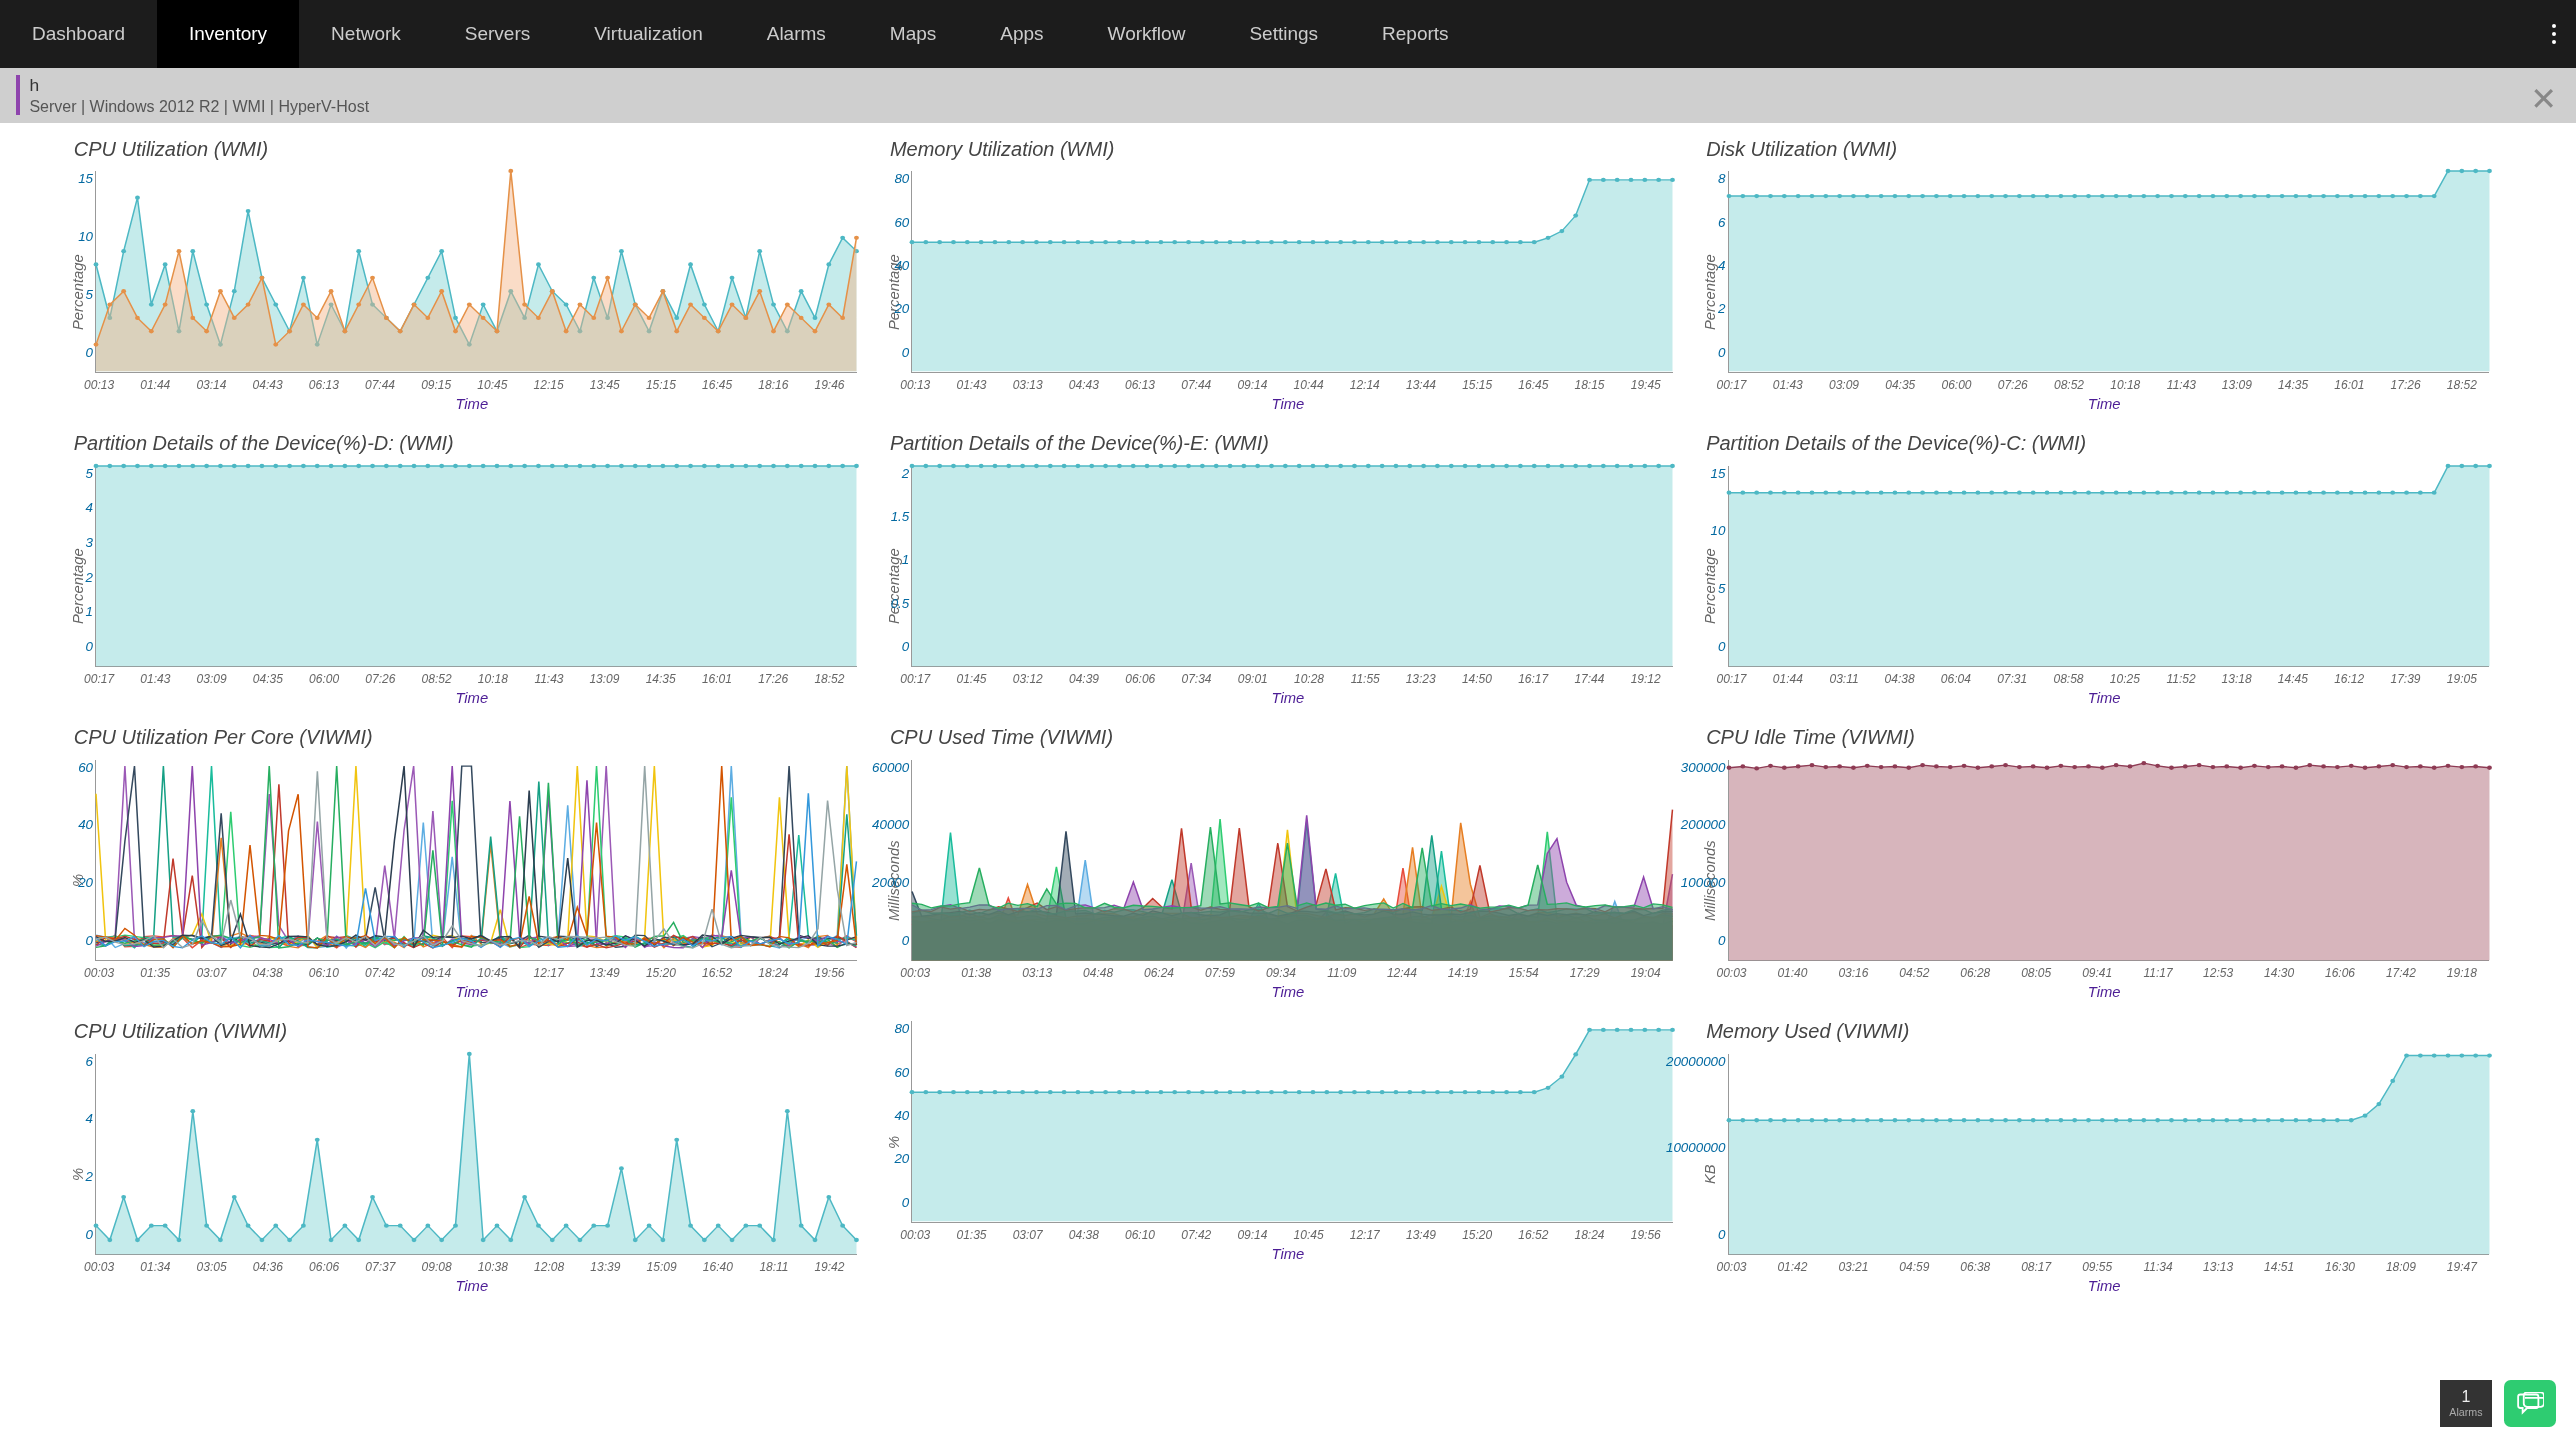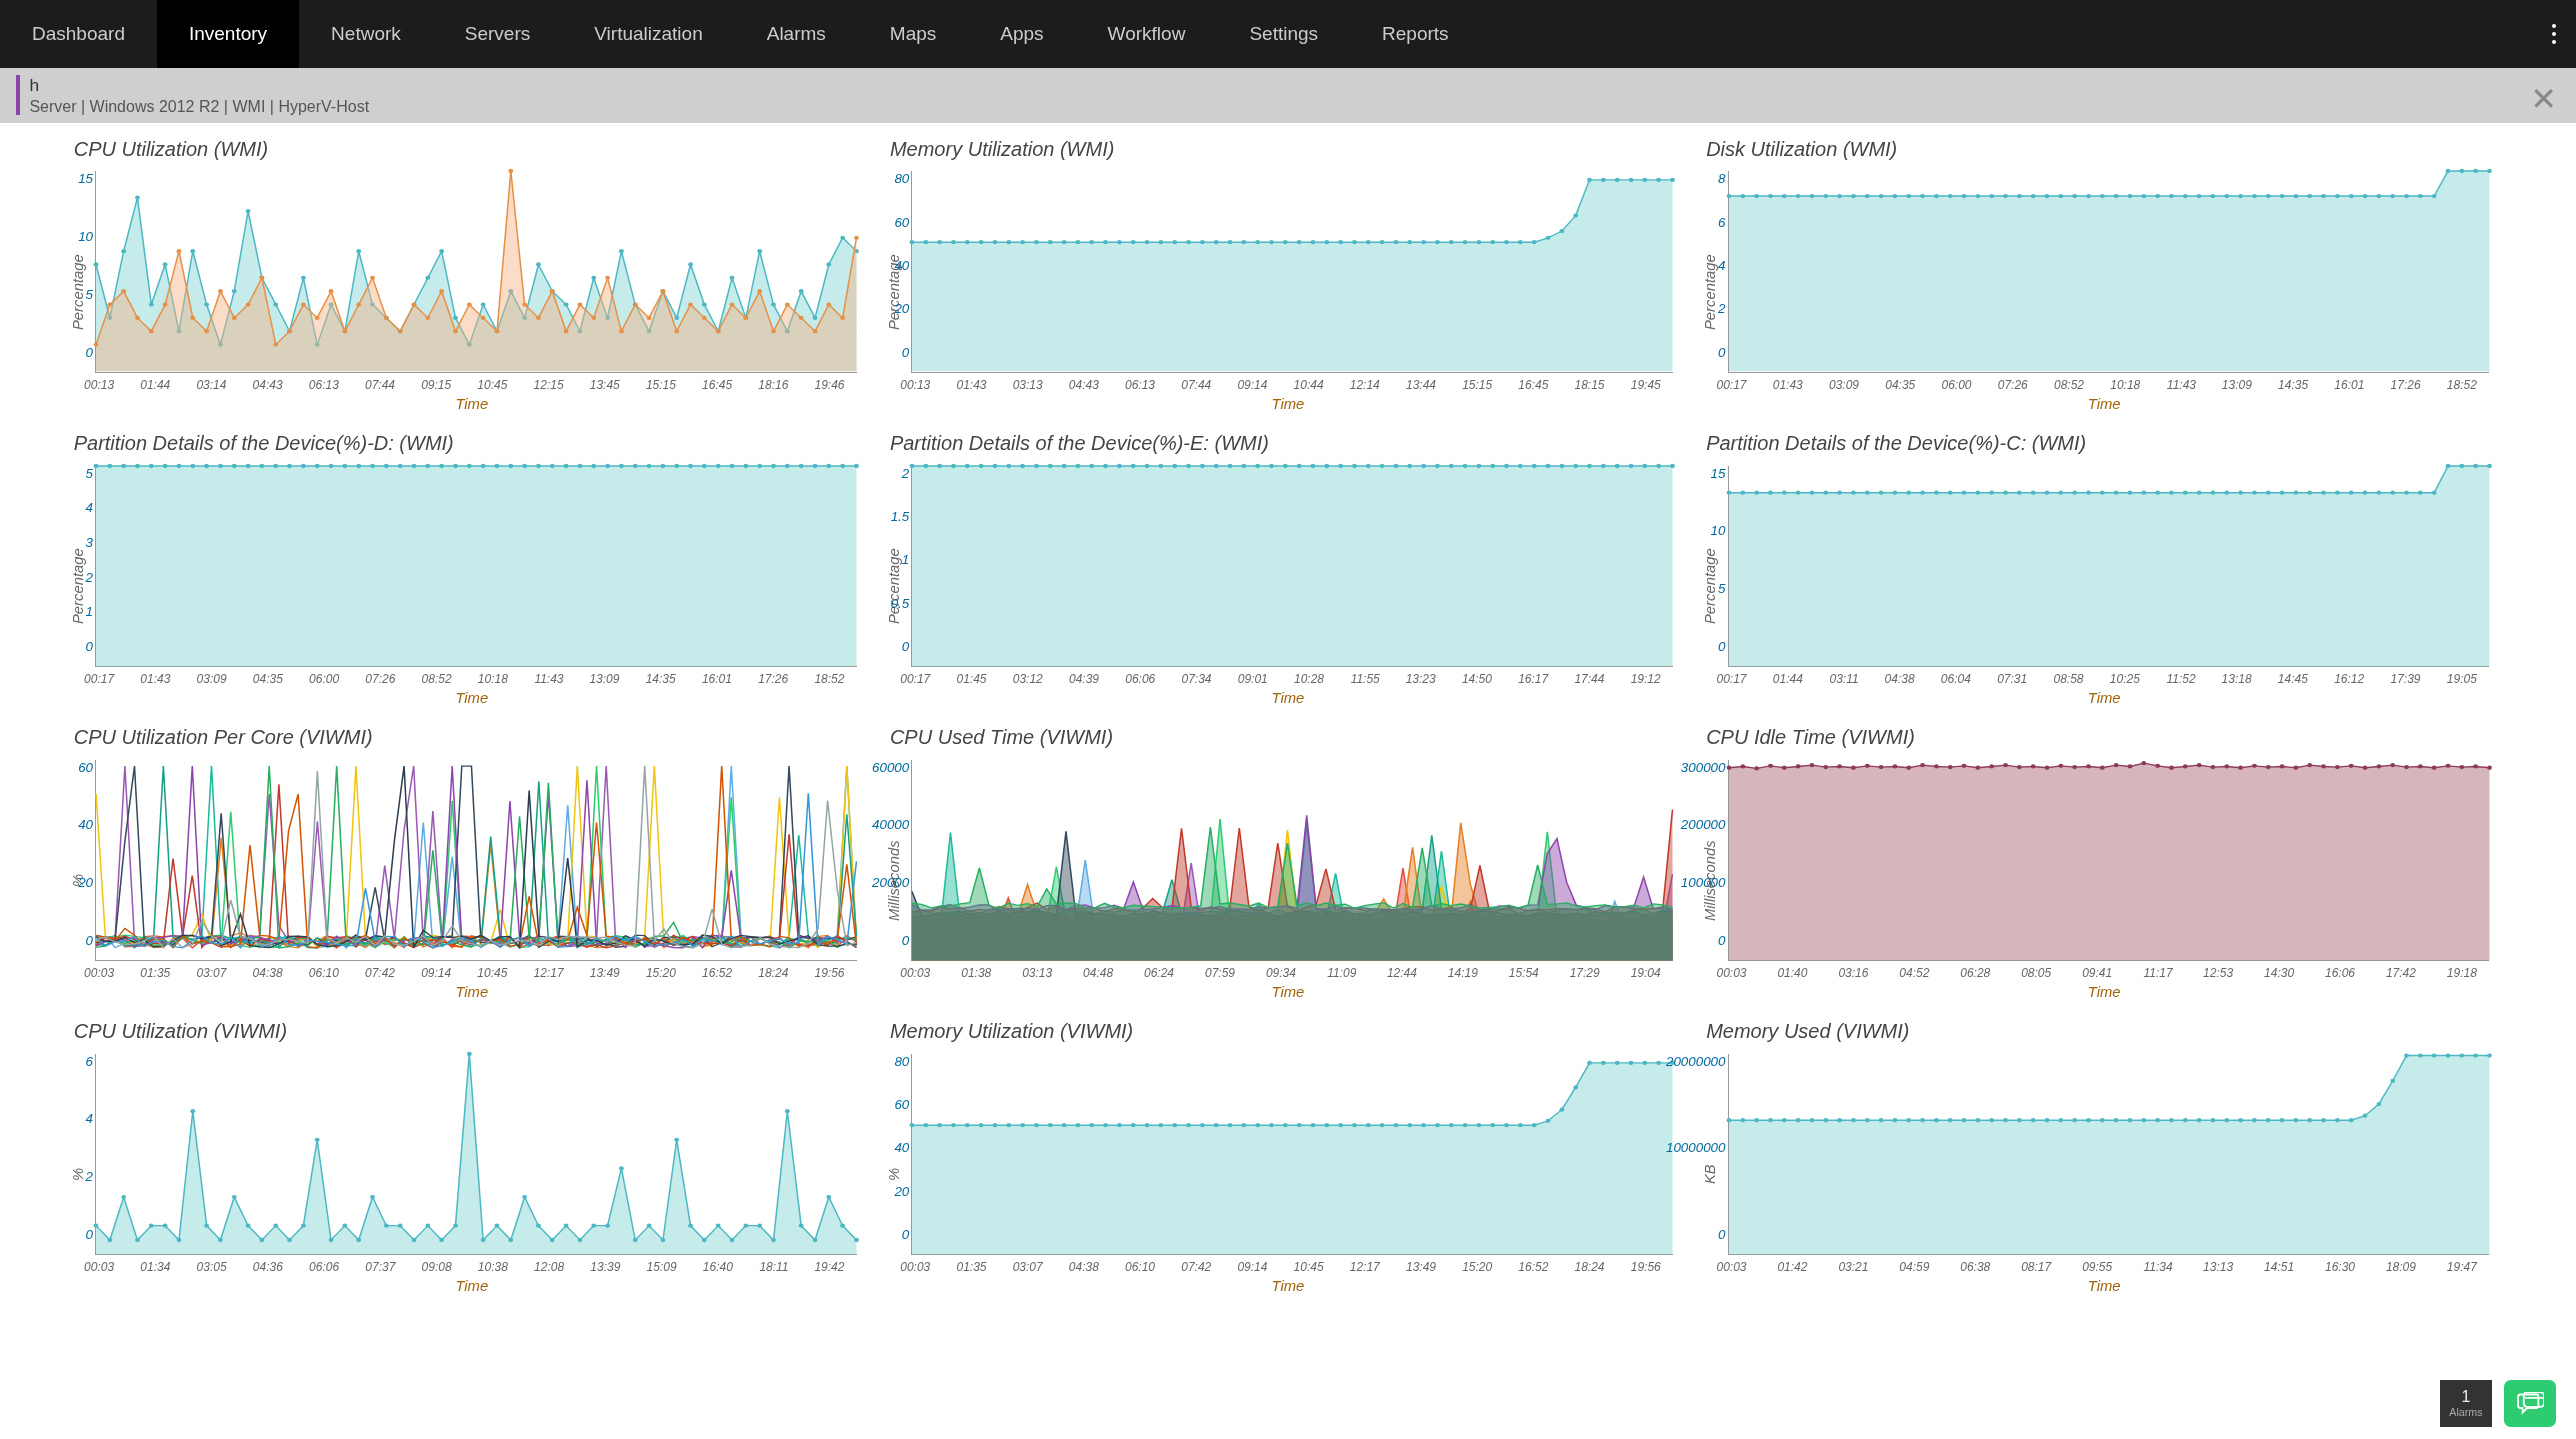--- a/index.html
+++ b/index.html
@@ -21,21 +21,21 @@
 .subbar .crumbs { font-size:16px; color:#555; margin-top:2.7px;text-align:center; }
 .close-x { position:absolute; right:19px; top:12px; font-size:32px; color:#888; cursor:pointer; }
 
 
 .grid { display:grid; grid-template-columns:repeat(3,1fr); gap:6.7px; padding:9.4px 67px 0 67px;font-style:italic; }
 .panel { background:#fff; }
 .panel-title { font-size:20px; color:#444; margin:5.4px 0 4px 6.7px; font-weight:400; }
 .chart-box { position:relative; height:255px; display:flex; }
 .ylab { writing-mode:vertical-rl; transform:rotate(180deg); font-size:14.8px; color:#666; text-align:center; padding:2.7px; }
 .plot-area { flex:1; position:relative; border-left:0.7px solid #999; border-bottom:0.7px solid #999; margin:6.7px 20px 47px 6.7px; overflow:visible; }
-.xlab { position:absolute; bottom:8px; left:50%; transform:translateX(-50%); font-size:14.8px; color:#a16207; }
+.xlab { position:absolute; bottom:8px; left:50%; transform:translateX(-50%); font-size:14.8px; color:#4c1d95; }
 .yticks { position:absolute; left:-40px; top:0; bottom:12px; display:flex; flex-direction:column; justify-content:space-between; font-size:13.4px; color:#0369a1; align-items:flex-end; width:37px; }
 .xticks { position:absolute; left:0; right:0; bottom:-20px; display:flex; justify-content:space-between; font-size:12px; color:#666; }
 .xticks span { transform:translateX(-40%); white-space:nowrap; }
 svg.plot { position:absolute; left:0; top:0; width:100%; height:100%; overflow:visible; }
 .area { fill-opacity:.45; }
 .line { fill:none; stroke-width:2; }
 .dot { stroke:none; }
 
 
 .footer { position:absolute; right:20px; bottom:13.4px; display:flex; gap:12px; }
@@ -967,21 +967,20 @@
             <circle cx="945.4545454545454" cy="278.57142857142856" r="3.2" fill="#4db8c4" class="dot"></circle>
             <circle cx="963.6363636363636" cy="214.28571428571428" r="3.2" fill="#4db8c4" class="dot"></circle>
             <circle cx="981.8181818181818" cy="257.14285714285717" r="3.2" fill="#4db8c4" class="dot"></circle>
             <circle cx="1000" cy="278.57142857142856" r="3.2" fill="#4db8c4" class="dot"></circle>
           </svg>
         </div>
         <div class="xlab">Time</div>
       </div>
     </div>
     <div class="panel">
-      <div class="panel-title">Memory Utilization (VIWMI)</div>
       <div class="chart-box">
         <div class="ylab">%</div>
         <div class="plot-area">
           <div class="yticks">
             <span>80</span>
             <span>60</span>
             <span>40</span>
             <span>20</span>
             <span>0</span>
           </div>

